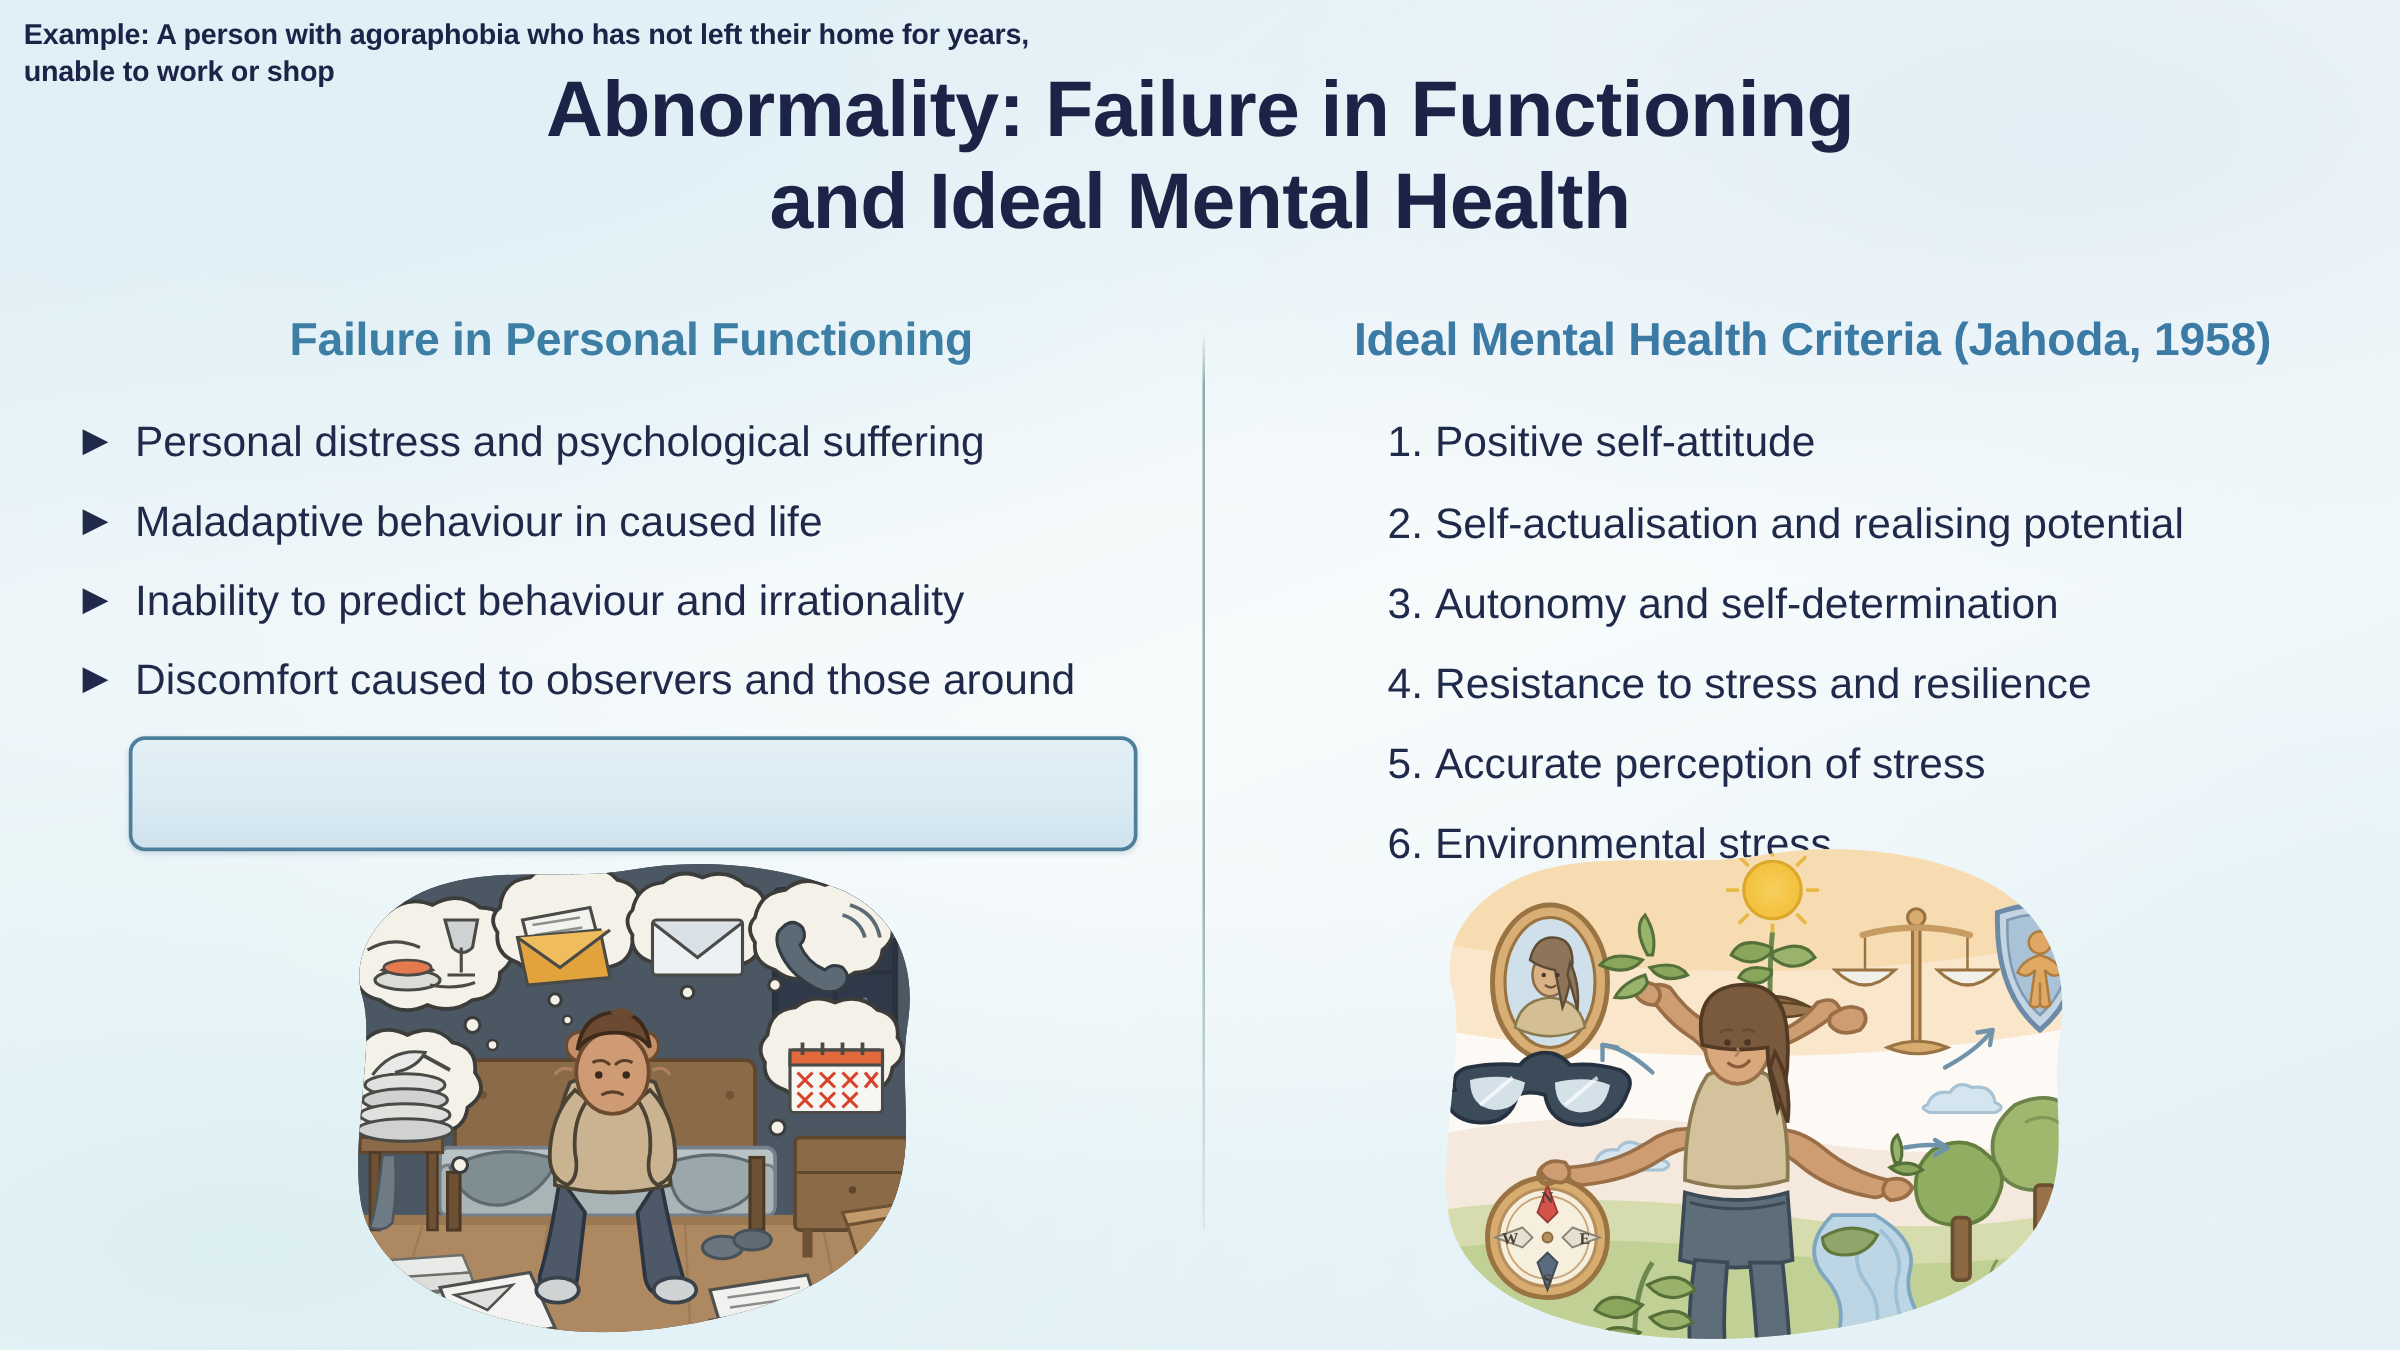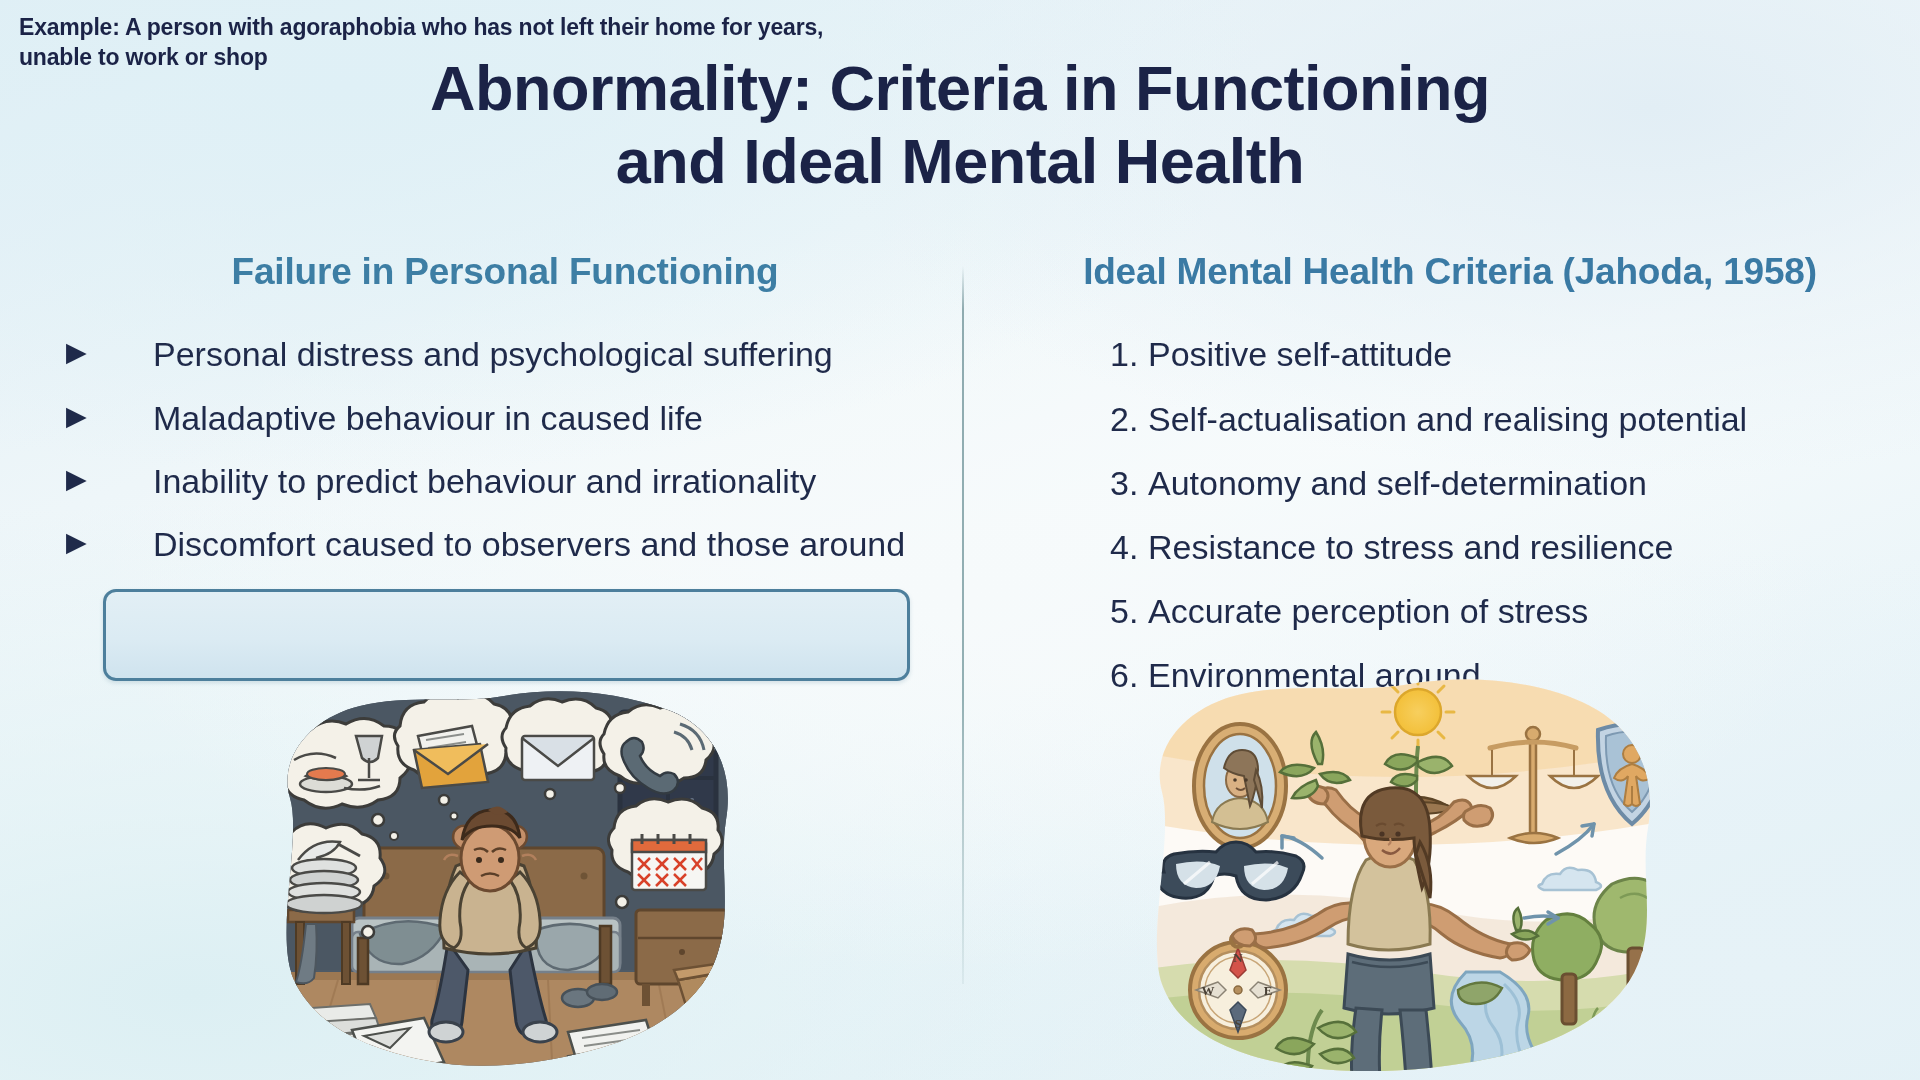--- a/index.html
+++ b/index.html
@@ -46,21 +46,21 @@
   .bullets { margin-top:38px; }
   .bullet {
     display:flex; align-items:flex-start;
     font-size:34px; color:#1f2a4a; line-height:1.33;
     padding:0 0 18px 48px;
   }
   .bullet .tri {
     flex:0 0 auto; width:33px; margin-left:-42px; margin-right:9px;
     color:#1f2a4a; font-size:27px; line-height:1.55;
   }
-  .bullet .btxt { flex:1 1 auto;margin-left:45px; }
+  .bullet .btxt { flex:1 1 auto; }
 
   .numlist { margin-top:38px; padding-left:110px; }
   .numrow {
     display:flex; align-items:flex-start;
     font-size:34px; color:#1f2a4a; line-height:1.33; padding-bottom:19px;
   }
   .numrow .num { flex:0 0 auto; width:38px; }
   .numrow .ntxt { flex:1 1 auto; }
 
   
@@ -81,21 +81,21 @@
   .illo-left  { left:248px;  top:680px;  width:500px;  height:400px; }
   .illo-right { left:1100px; top:672px;  width:580px;  height:408px; }
   .illo svg { display:block; width:100%; height:100%; }
 </style>
 </head>
 <body>
 
 <div class="slide">
 
   <div class="title">
-    <span>Abnormality: Criteria in Functioning</span>
+    <span>Abnormality: Failure in Functioning</span>
     <span class="l2">and Ideal Mental Health</span>
   </div>
 
   <div class="divider"></div>
 
   <div class="col col-left">
     <div class="sub">Failure in Personal Functioning</div>
 
     <div class="bullets">
       <div class="bullet">
@@ -139,21 +139,21 @@
       <div class="numrow">
         <span class="num">4.</span>
         <span class="ntxt">Resistance to stress and resilience</span>
       </div>
       <div class="numrow">
         <span class="num">5.</span>
         <span class="ntxt">Accurate perception of stress</span>
       </div>
       <div class="numrow">
         <span class="num">6.</span>
-        <span class="ntxt">Environmental around</span>
+        <span class="ntxt">Environmental stress</span>
       </div>
     </div>
   </div>
 
   <div class="illo illo-left">
     <svg viewBox="0 0 500 400" xmlns="http://www.w3.org/2000/svg">
       <defs>
         <clipPath id="blobL">
           <path d="M42,118 C30,78 62,38 112,26 C160,14 212,24 256,16 C306,7 366,10 420,30
                    C468,48 486,92 478,140 C471,186 484,228 470,272 C456,320 408,352 352,368

